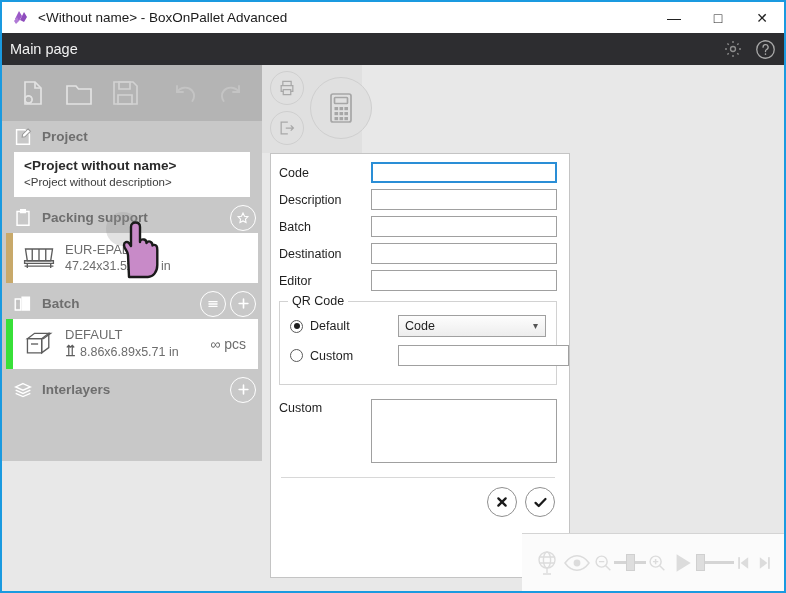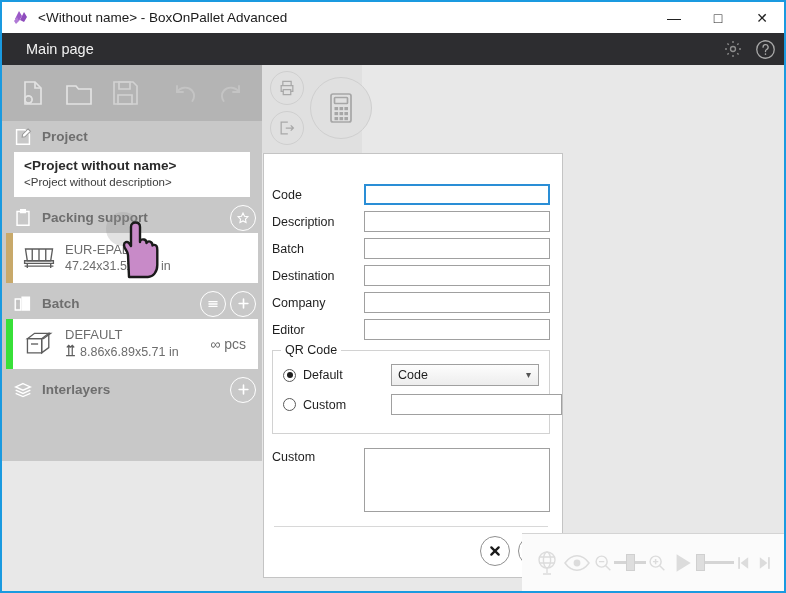--- a/index.html
+++ b/index.html
@@ -45,21 +45,21 @@
 
   
   .menustrip {
     position: relative;
     height: 32px;
     background: #2d2d30;
     display: flex; align-items: center;
   }
   .menustrip .mlabel {
     color: #f2f2f2; font-size: 14.5px;
-    margin-left: 24px;
+    margin-left: 8px;
   }
   .menustrip .mright {
     position: absolute; right: 6px; top: 0;
     height: 32px; display: flex; align-items: center; gap: 6px;
   }
   .mbtn {
     width: 26px; height: 26px;
     display: flex; align-items: center; justify-content: center;
   }
 
@@ -171,25 +171,25 @@
   }
   .ab-big {
     position: absolute; left: 48px; top: 12px;
     width: 62px; height: 62px; border-radius: 50%;
     border: 1.4px solid #cfcfcf;
     display: flex; align-items: center; justify-content: center;
     background: #e0e0e0;
   }
 
   .formpanel {
-    position: absolute; left: 1px; top: 88px;
+    position: absolute; left: 8px; top: 88px;
     width: 300px; height: 425px;
     background: #ffffff;
     border: 1px solid #c4c4c4;
-    padding: 30px 12px 0 8px;
+    padding: 8px 12px 0 8px;
   }
   .frow {
     display: flex; align-items: center;
     margin-bottom: 6px;
   }
   .flabel {
     width: 92px; flex: 0 0 92px;
     font-size: 12.5px; color: #1e1e1e;
   }
   .finput {
@@ -529,24 +529,20 @@
         </div>
         <div class="frow">
           <div class="flabel">Batch</div>
           <input class="finput" value="" style="">
         </div>
         <div class="frow">
           <div class="flabel">Destination</div>
           <input class="finput" value="" style="">
         </div>
         <div class="frow">
-          <div class="flabel">Company</div>
-          <input class="finput" value="" style="">
-        </div>
-        <div class="frow">
           <div class="flabel">Editor</div>
           <input class="finput" value="" style="">
         </div>
 
         <div class="groupbox">
           <div class="gb-title">QR Code</div>
           <div class="qr-row">
             <div class="radio-wrap">
               <span class="radio">
                   <span class="dot"></span>

